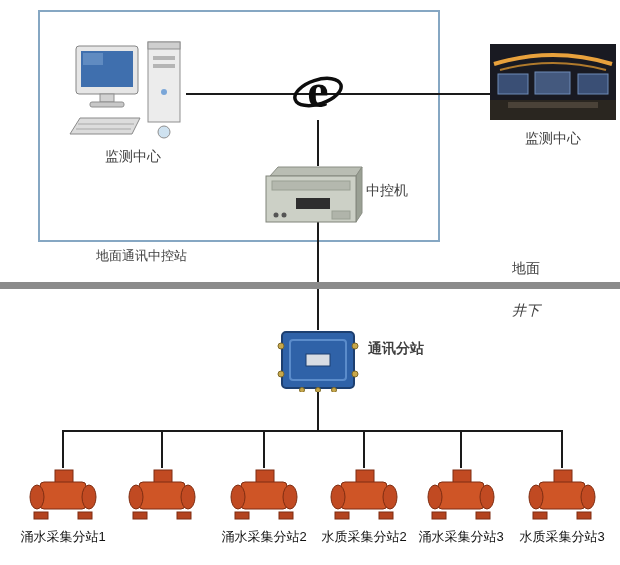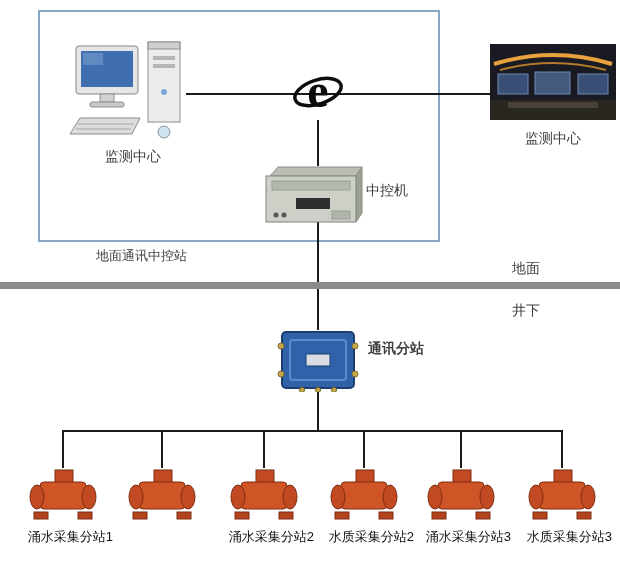--- a/index.html
+++ b/index.html
@@ -12,21 +12,21 @@
   html,body{margin:0;padding:0;background:#fff;}
   body{font-family:"Liberation Sans","DejaVu Sans",sans-serif;color:#111;}
   .canvas{position:relative;width:620px;height:565px;background:#fff;overflow:hidden;}
   .abs{position:absolute;}
   .lbl{position:absolute;font-size:14px;color:#404040;white-space:nowrap;}
   .lbl.center{text-align:center;}
   .hline{position:absolute;height:2px;background:var(--line);}
   .vline{position:absolute;width:2px;background:var(--line);}
   .ground-box{position:absolute;left:38px;top:10px;width:398px;height:228px;border:2px solid var(--box_border);background:#fff;}
   .divider{position:absolute;left:0;top:282px;width:620px;height:7px;background:var(--divider);}
-  .device-label{position:absolute;width:100px;font-size:13px;text-align:right;white-space:nowrap;}
+  .device-label{position:absolute;width:100px;font-size:13px;text-align:center;white-space:nowrap;}
 </style>
 </head>
 <body>
 
 <div class="canvas">
 
   <div class="ground-box"></div>
 
   <div class="hline" style="left:186px;top:93px;width:304px;"></div>
   <div class="vline" style="left:317px;top:120px;height:46px;"></div>
@@ -92,21 +92,21 @@
       <circle cx="20" cy="51" r="2.5" fill="#555"></circle>
       <rect x="68" y="47" width="18" height="8" fill="#b0b4aa" stroke="#9aa094"></rect>
     </svg>
   </div>
   <div class="lbl" style="left:366px;top:182px;">中控机</div>
 
   <div class="lbl" style="left:96px;top:247px;font-size:13px;">地面通讯中控站</div>
 
   <div class="divider"></div>
   <div class="lbl" style="left:512px;top:260px;">地面</div>
-  <div class="lbl" style="left:512px;top:302px;">井下</div>
+  <div class="lbl" style="left:512px;top:302px;font-style:italic;">井下</div>
 
   <div class="abs" style="left:276px;top:328px;">
     <svg width="84" height="64" viewBox="0 0 84 64">
       <rect x="6" y="4" width="72" height="56" rx="4" fill="#2f62a8" stroke="#1d3f70" stroke-width="2"></rect>
       <rect x="14" y="12" width="56" height="40" rx="3" fill="none" stroke="#5b8ccb" stroke-width="2"></rect>
       <rect x="30" y="26" width="24" height="12" fill="#d8dde4" stroke="#1d3f70"></rect>
       <circle cx="5" cy="18" r="3" fill="#c8a84b" stroke="#7e6a2a"></circle>
       <circle cx="5" cy="46" r="3" fill="#c8a84b" stroke="#7e6a2a"></circle>
       <circle cx="79" cy="18" r="3" fill="#c8a84b" stroke="#7e6a2a"></circle>
       <circle cx="79" cy="46" r="3" fill="#c8a84b" stroke="#7e6a2a"></circle>

